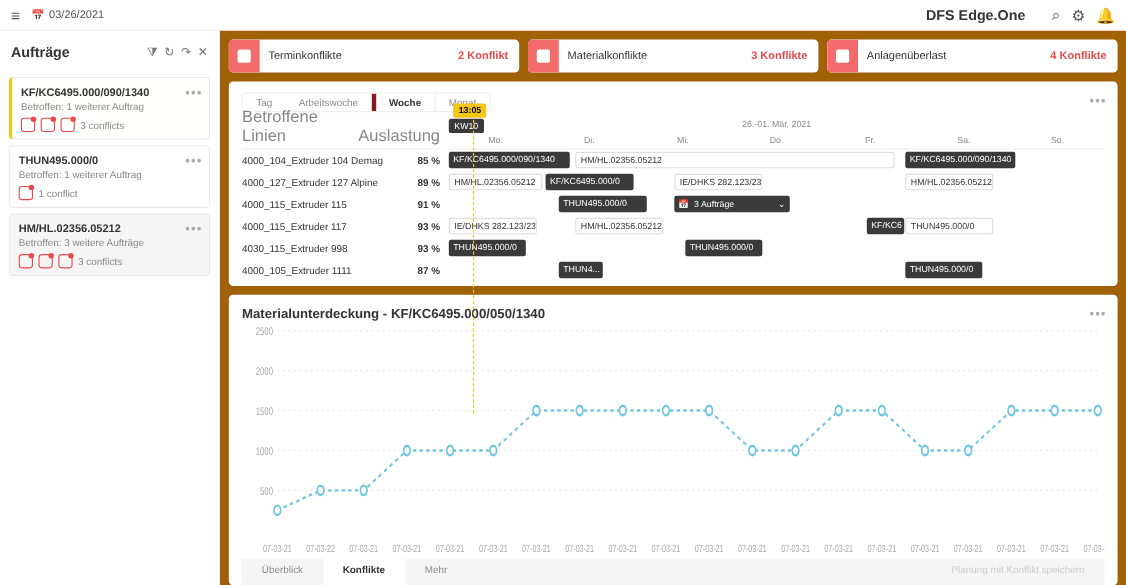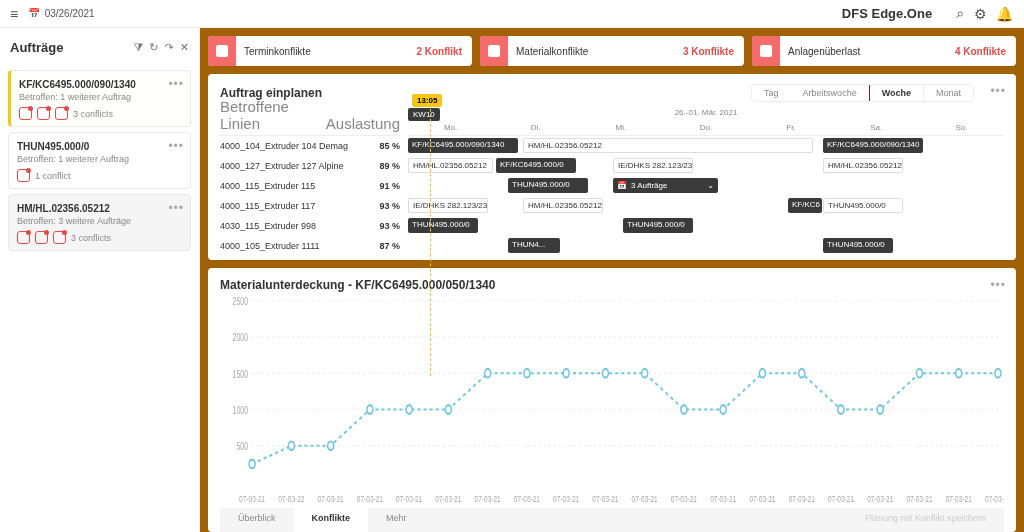--- a/index.html
+++ b/index.html
@@ -31,21 +31,21 @@
 .conflict-card { flex: 1; background: #fff; border-radius: 4px; display: flex; align-items: center; height: 30px; overflow: hidden; box-shadow: 0 1px 2px rgba(0,0,0,.03); }
 .conflict-card .ico { width: 28px; height: 100%; background: #f36b6b; display: flex; align-items: center; justify-content: center; }
 .conflict-card .ico .inner { width: 12px; height: 12px; background: #fff; border-radius: 2px; position: relative; }
 .conflict-card .lbl { flex: 1; padding-left: 8px; font-size: 10px; color: #333; }
 .conflict-card .cnt { padding-right: 10px; color: #e84a4a; font-size: 10px; font-weight: 600; }
 .schedule-panel { background: #fff; margin: 0 8px 8px; border-radius: 4px; padding: 10px 12px 4px; box-shadow: 0 1px 2px rgba(0,0,0,.03); position: relative; }
 .sched-head { display: flex; align-items: center; }
 .sched-head h4 { font-size: 12px; font-weight: 600; flex: 1; }
 .viewtabs { display: flex; border: 1px solid #eee; border-radius: 4px; overflow: hidden; margin-right: 30px; }
 .viewtabs span { padding: 3px 12px; font-size: 9px; color: #888; cursor: pointer; }
-.viewtabs span.act { background: #fff; color: #333; font-weight: 600; border-left: 1px solid #7f1d1d; border-right: 1px solid #eee; }
+.viewtabs span.act { background: #fff; color: #333; font-weight: 600; border-left: 4px solid #7f1d1d; border-right: 1px solid #eee; }
 .sched-grid { display: flex; margin-top: 6px; }
 .left-col { width: 180px; }
 .left-col .lhead { display: flex; font-size: 15px; color: #888; border-bottom: 1px solid #eee; height: 28px; align-items: flex-end; padding-bottom: 3px; }
 .left-col .lhead .l1 { flex: 1; }
 .left-col .lrow { display: flex; font-size: 9px; height: 20px; align-items: center; }
 .left-col .lrow .l1 { flex: 1; font-weight: 500; }
 .left-col .lrow .l2 { width: 35px; text-align: right; color: #333; font-weight: 600; }
 .gantt { flex: 1; position: relative; margin-left: 8px; }
 .kw { position: absolute; left: 0; top: 0; background: #3a3a3a; color: #fff; font-size: 8px; padding: 2px 5px; border-radius: 2px; }
 .time-pill { position: absolute; left: 4px; top: -14px; background: #f5c518; color: #000; font-size: 8px; padding: 2px 5px; border-radius: 2px; font-weight: 600; z-index: 5; }
@@ -151,21 +151,20 @@
             <div class="inner"></div>
           </div>
     <div class="lbl">Anlagenüberlast</div>
     <div class="cnt">4 Konflikte</div>
         </div>
       </div>
 
     <div class="schedule-panel">
       <span class="more-dots">•••</span>
       <div class="sched-head">
-        <h4>Auftrag einplanen</h4>
         <div class="viewtabs" id="viewtabs">
             <span>Tag</span>
             <span>Arbeitswoche</span>
             <span class="act">Woche</span>
             <span>Monat</span>
           </div>
       </div>
       <div class="sched-grid">
         <div class="left-col">
           <div class="lhead">
@@ -239,21 +238,21 @@
                 <div class="gbar light" style="left: 0px; width: 80px;">IE/DHKS 282.123/23</div>
                 <div class="gbar light" style="left: 115px; width: 80px;">HM/HL.02356.05212</div>
                 <div class="gbar dark" style="left: 380px; width: 34px;">KF/KC6</div>
                 <div class="gbar light" style="left: 415px; width: 80px;">THUN495.000/0</div>
               </div>
               <div class="grow">
                 <div class="gbar dark" style="left: 0px; width: 70px;">THUN495.000/0</div>
                 <div class="gbar dark" style="left: 215px; width: 70px;">THUN495.000/0</div>
               </div>
               <div class="grow">
-                <div class="gbar dark" style="left: 100px; width: 52px;">THUN4...</div>
+                <div class="gbar dark" style="left: 100px; width: 40px;">THUN4...</div>
                 <div class="gbar dark" style="left: 415px; width: 70px;">THUN495.000/0</div>
               </div>
             </div>
         </div>
       </div>
     </div>
 
     <div class="chart-panel">
       <span class="more-dots">•••</span>
       <h4>Materialunterdeckung - KF/KC6495.000/050/1340</h4>

